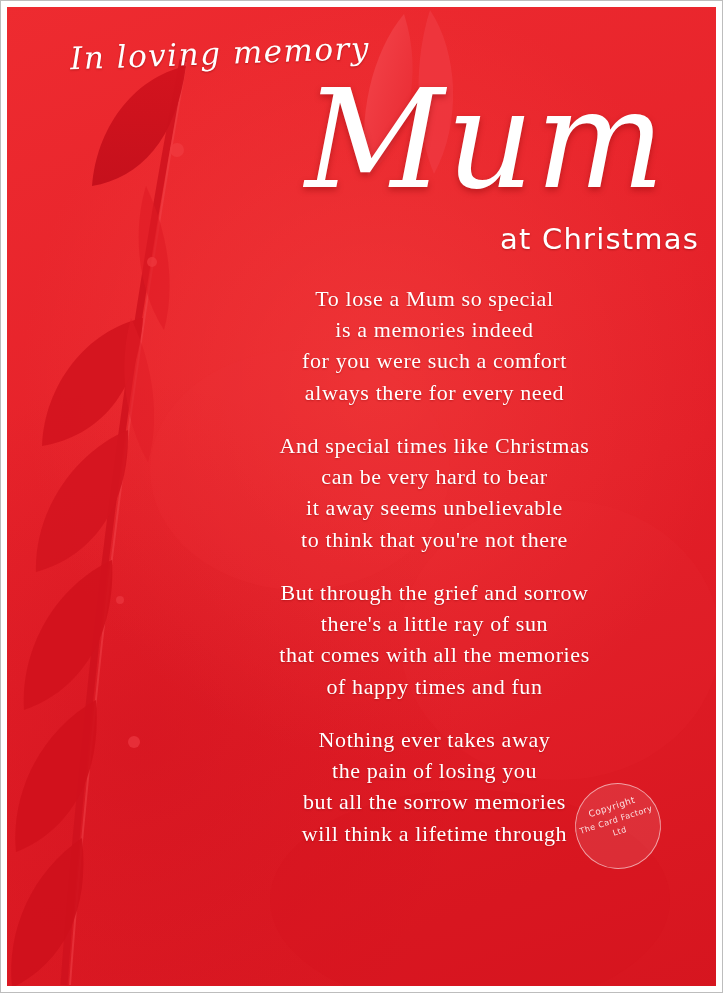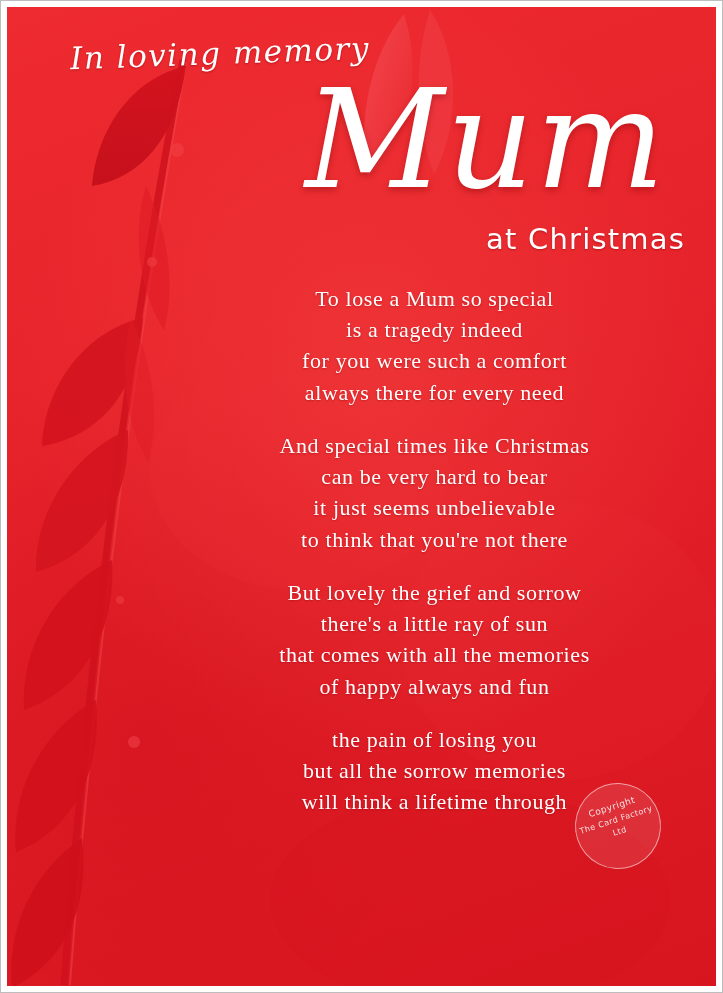--- a/index.html
+++ b/index.html
@@ -101,21 +101,21 @@
     font-size: 136px;
     line-height: 1;
     letter-spacing: 2px;
     color: #ffffff;
     text-shadow: 0 3px 6px rgba(120,0,6,0.40);
     margin-left: 37px;
   }
 
   .line-occasion {
     position: absolute;
-    right: 38px;
+    right: 24px;
     top: 222px;
     font-family: "DejaVu Sans", sans-serif;
     font-size: 29px;
     letter-spacing: 1.2px;
     color: #fff;
     text-shadow: 0 1px 2px rgba(120,0,6,0.45);
   }
 
   .verse {
     position: absolute;
@@ -215,40 +215,41 @@
   <div class="copy">
 
     <div class="line-memory">In loving memory</div>
     <div class="line-name">Mum</div>
     <div class="line-occasion">at Christmas</div>
 
     <div class="verse">
 
       <div class="stanza">
         <span class="vline">To lose a Mum so special</span>
-        <span class="vline">is a tragedy indeed</span>
+        <span class="vline">is a memories indeed</span>
         <span class="vline">for you were such a comfort</span>
         <span class="vline">always there for every need</span>
       </div>
 
       <div class="stanza">
         <span class="vline">And special times like Christmas</span>
         <span class="vline">can be very hard to bear</span>
-        <span class="vline">it just seems unbelievable</span>
+        <span class="vline">it away seems unbelievable</span>
         <span class="vline">to think that you're not there</span>
       </div>
 
       <div class="stanza">
-        <span class="vline">But lovely the grief and sorrow</span>
+        <span class="vline">But through the grief and sorrow</span>
         <span class="vline">there's a little ray of sun</span>
         <span class="vline">that comes with all the memories</span>
-        <span class="vline">of happy always and fun</span>
-      </div>
-
-      <div class="stanza">
+        <span class="vline">of happy times and fun</span>
+      </div>
+
+      <div class="stanza">
+        <span class="vline">Nothing ever takes away</span>
         <span class="vline">the pain of losing you</span>
         <span class="vline">but all the sorrow memories</span>
         <span class="vline">will think a lifetime through</span>
       </div>
 
     </div>
   </div>
 
   <div class="stamp">
     <span class="s1">Copyright</span>

